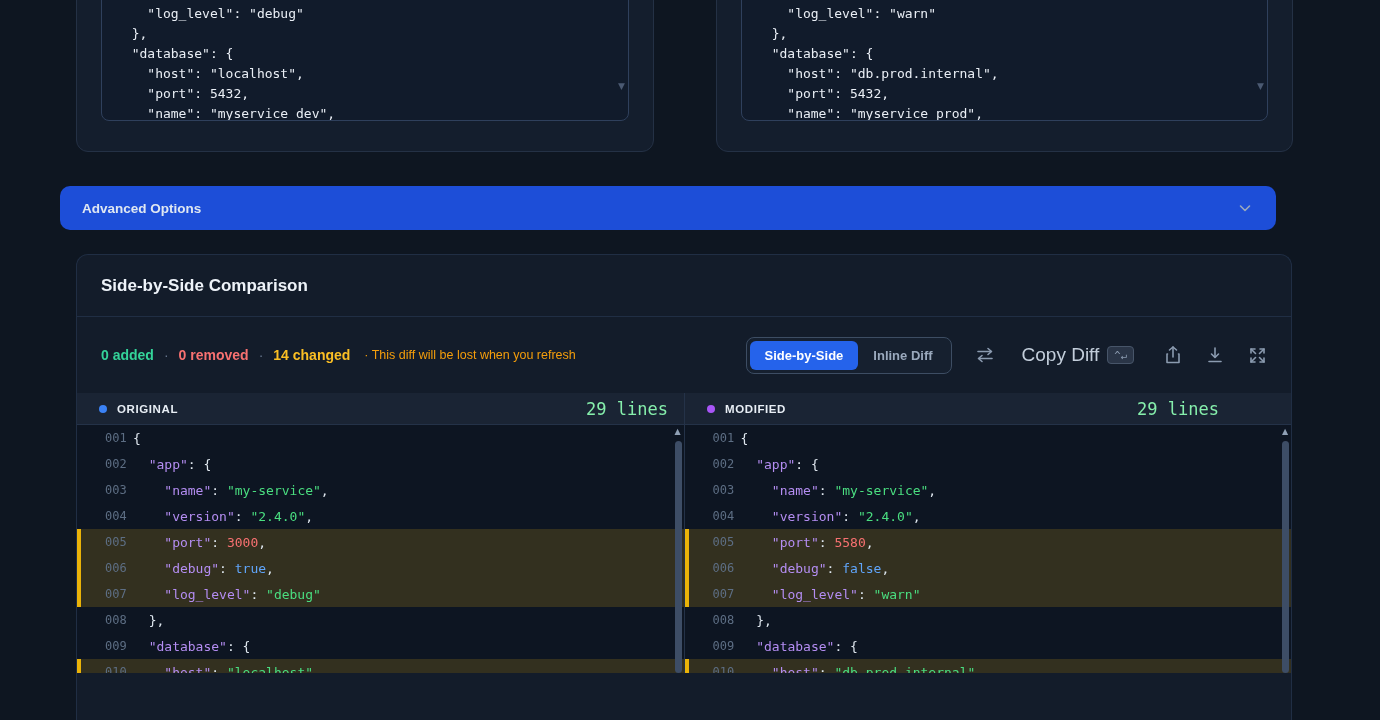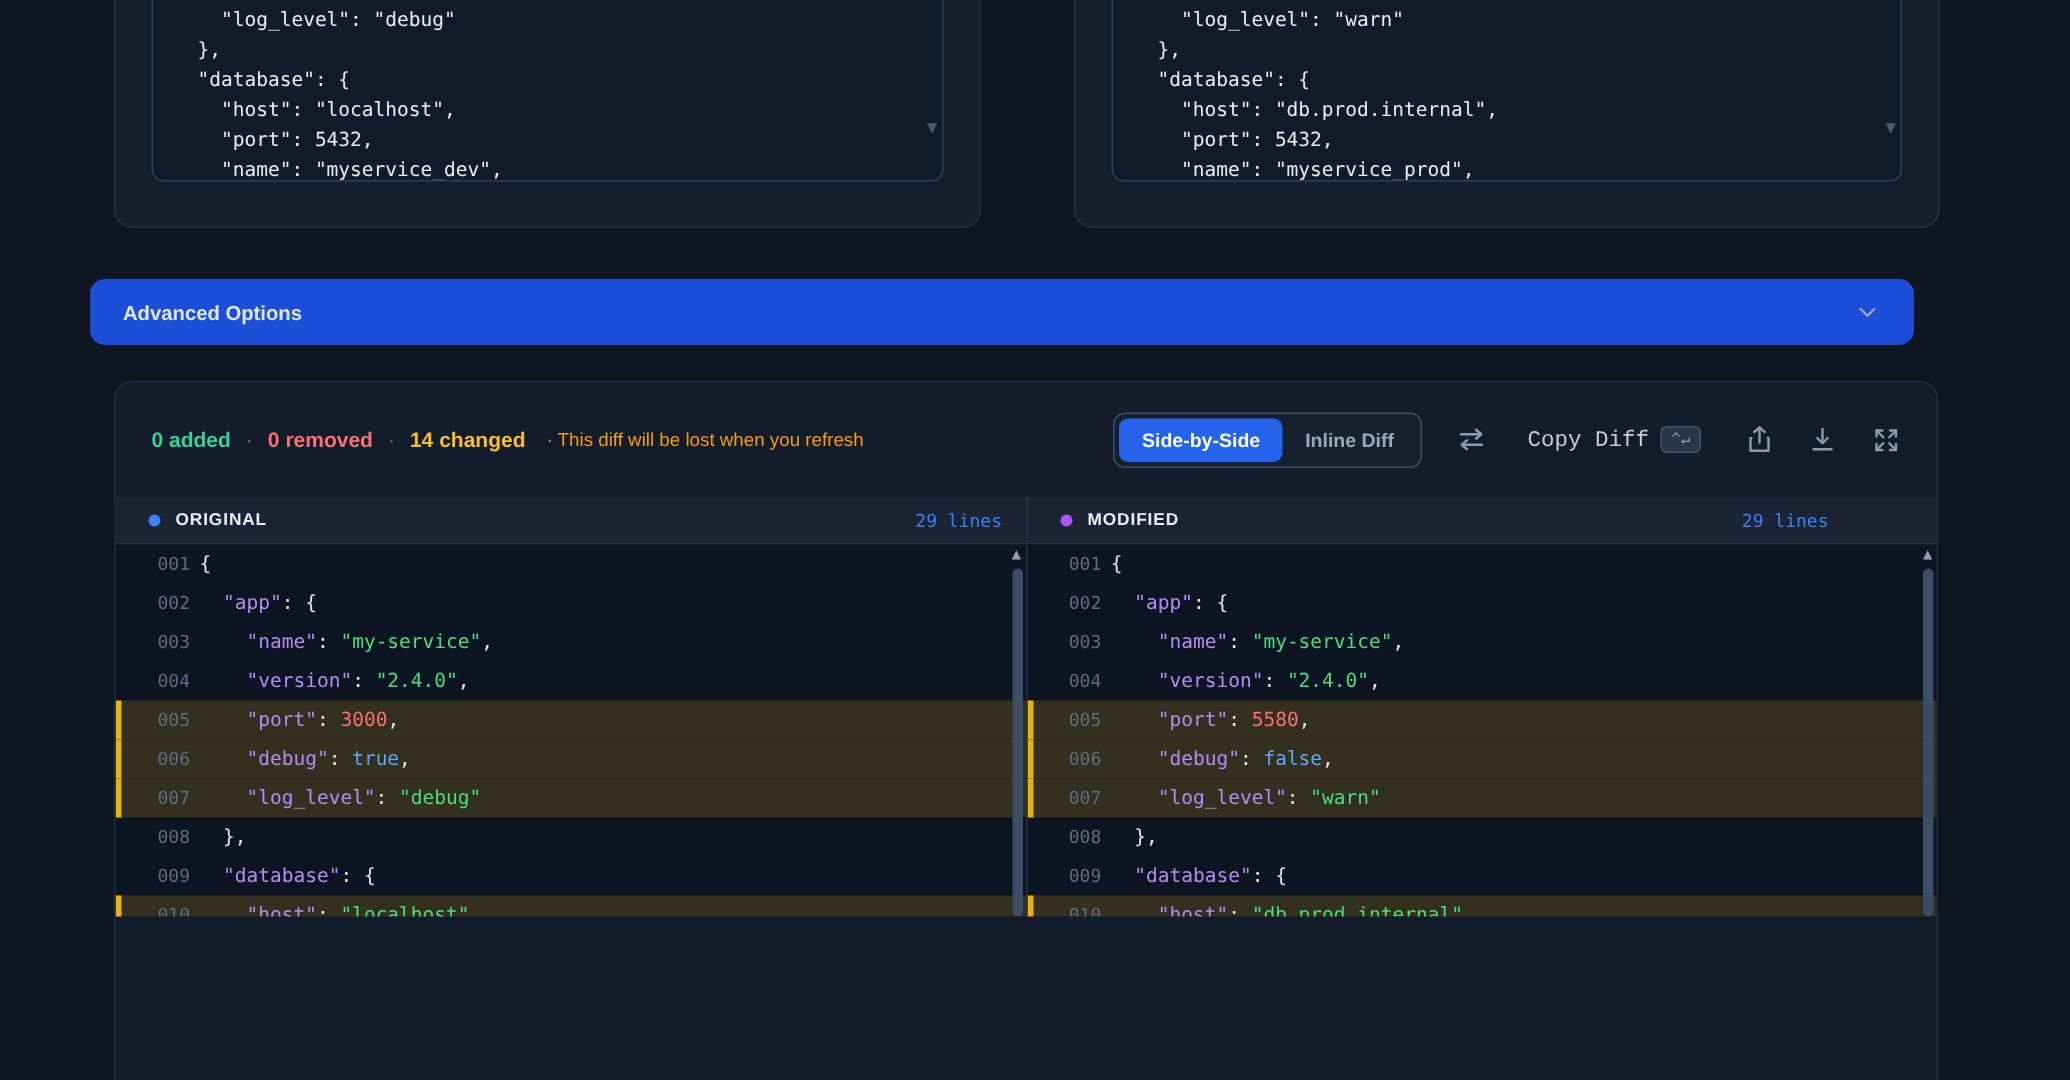--- a/index.html
+++ b/index.html
@@ -75,21 +75,21 @@
   .icon-btn {
     background:none; border:none; cursor:pointer; color:#8b9bb0;
     display:flex; align-items:center; padding:0;
   }
   .swap-btn { margin-left:22px; }
   .copy-diff {
     margin-left:26px; display:flex; align-items:center; gap:8px;
     background:none; border:none; cursor:pointer;
     font-family:"Liberation Sans", sans-serif;
   }
-  .copy-diff .txt { color:#c3cedb; font-size:15px;font-family:Liberation Mono, monospace; }
+  .copy-diff .txt { color:#c3cedb; font-size:19px; }
   .kbd {
     font-size:10.5px; color:#8b9bb0; background:#2a3547;
     border:1px solid #475569; border-radius:4px; padding:2px 6px;
     font-family:"DejaVu Sans Mono", monospace;
   }
   .share-btn { margin-left:30px; }
   .download-btn { margin-left:24px; }
   .expand-btn { margin-left:24px; }
 
   
@@ -105,21 +105,21 @@
     font-size:14px; display:flex; align-items:center;
   }
 
   
   .diff-headers { display:flex; height:32px; border-bottom:1px solid #243248; background:#1a2434; }
   .dhead { display:flex; align-items:center; padding:0 16px 0 22px; }
   .dhead.left  { width:608px; border-right:1px solid #243248; }
   .dhead.right { width:550px; }
   .dot { width:8px; height:8px; border-radius:50%; margin-right:10px; }
   .dhead .lbl { font-size:11.5px; font-weight:bold; letter-spacing:0.6px; color:#e8eef5; }
-  .dhead .cnt { margin-left:auto; font-size:12px; color:#3b82f6; font-family:"DejaVu Sans Mono", monospace; }
+  .dhead .cnt { margin-left:auto; font-size:17px; color:#86efac; font-family:"DejaVu Sans Mono", monospace; }
 
   .diff-body { display:flex; height:248px; background:#0d1522; }
   .dpanel { position:relative; overflow:hidden; }
   .dpanel.left  { width:608px; border-right:1px solid #243248; }
   .dpanel.right { width:607px; }
 
   .drow {
     position:relative; height:26px; display:flex; align-items:center;
     font-family:"DejaVu Sans Mono", monospace; font-size:13px; white-space:pre;
   }
@@ -159,20 +159,23 @@
 
 <div class="adv-bar">
   <span class="label">Advanced Options</span>
   <svg width="18" height="18" viewBox="0 0 18 18" fill="none" stroke="#9aa9bd" stroke-width="1.6" stroke-linecap="round" stroke-linejoin="round">
     <polyline points="4.5,7 9,11.5 13.5,7"></polyline>
   </svg>
 </div>
 
 <div class="cmp-card">
 
+  <div class="cmp-header">
+    <span class="title">Side-by-Side Comparison</span>
+  </div>
 
   <div class="controls-row">
     <div class="stats">
       <span class="stat-added">0 added</span>
       <span class="stat-sep">·</span>
       <span class="stat-removed">0 removed</span>
       <span class="stat-sep">·</span>
       <span class="stat-changed">14 changed</span>
       <span class="stat-note">· This diff will be lost when you refresh</span>
     </div>

